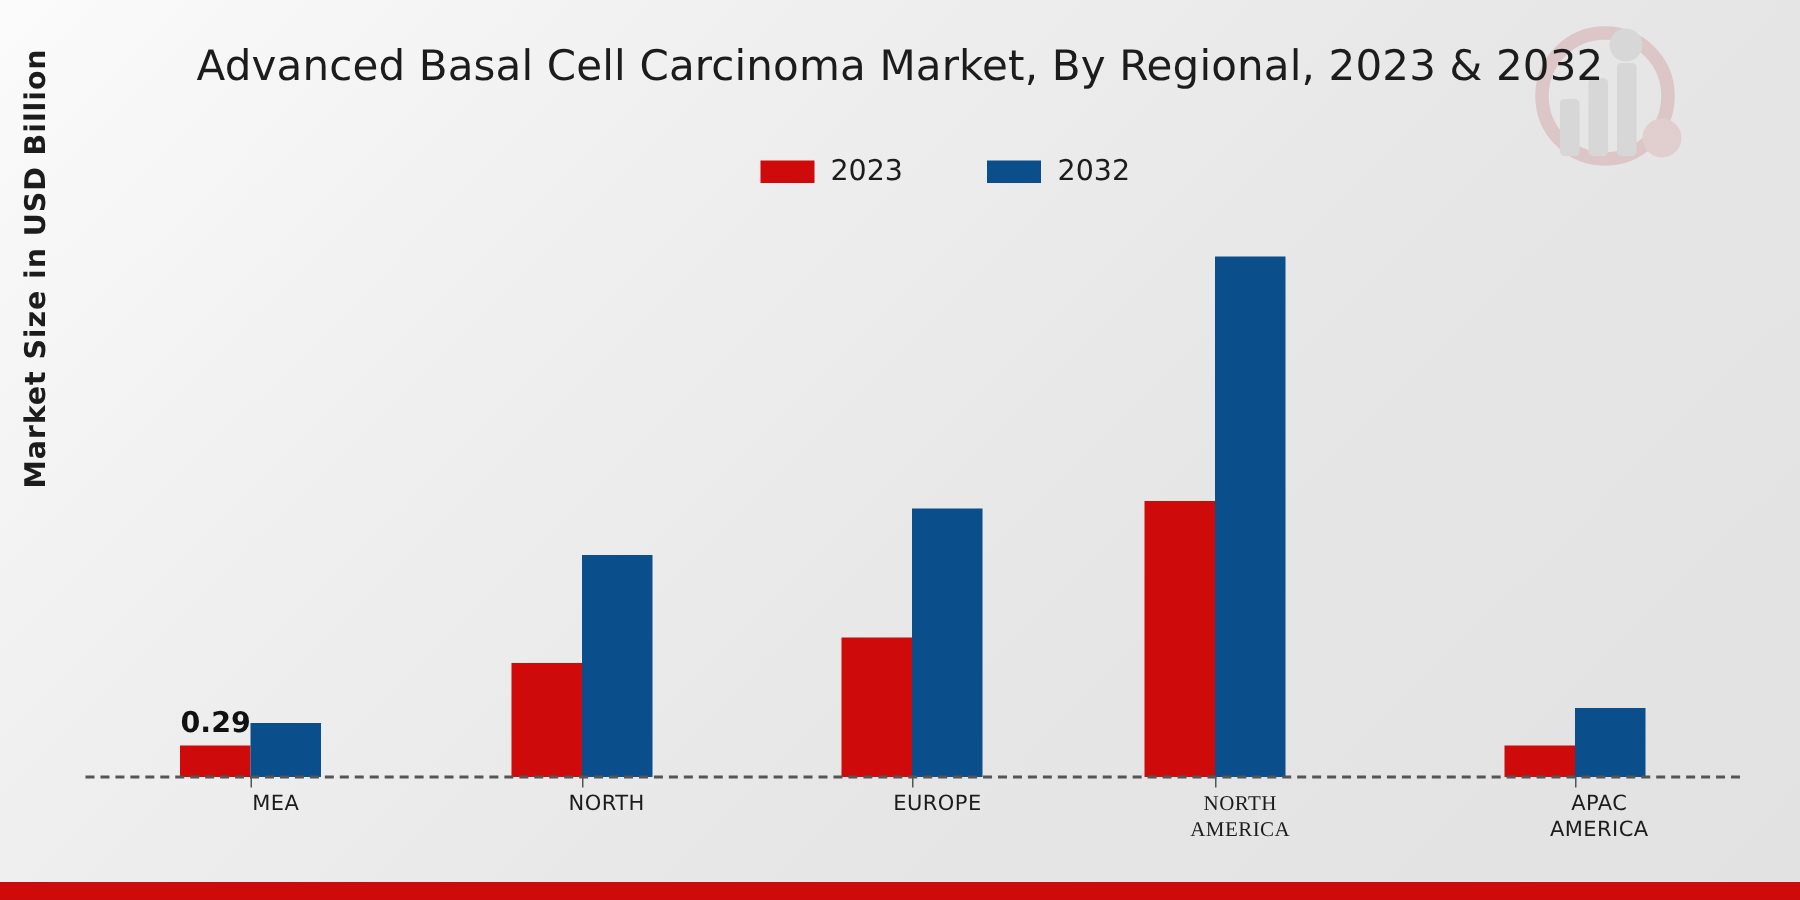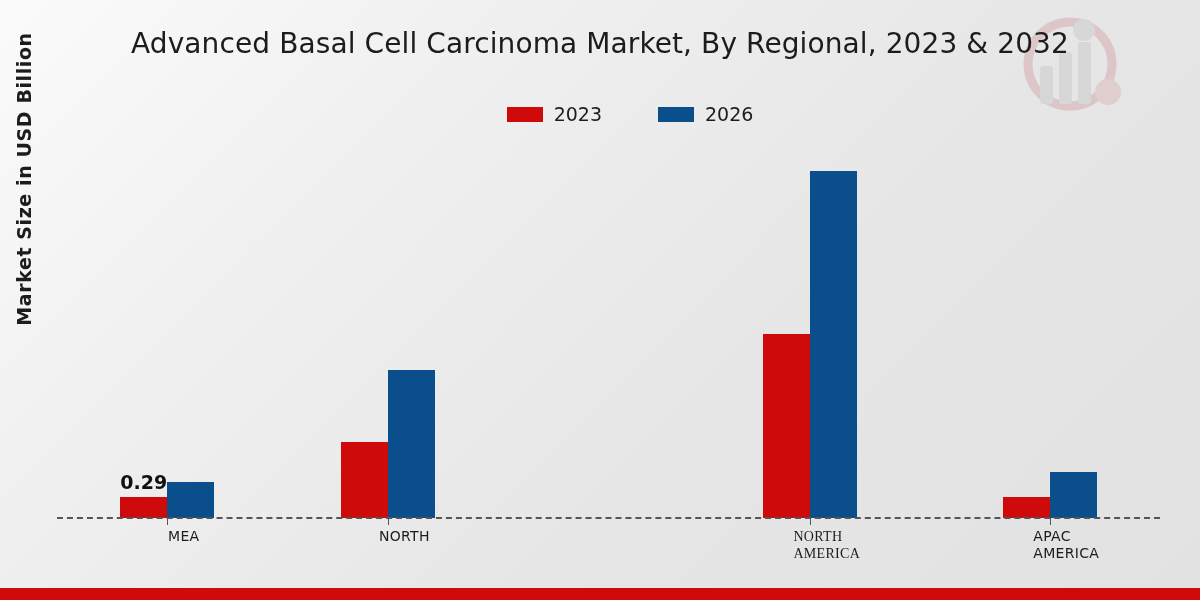--- a/index.html
+++ b/index.html
@@ -144,21 +144,21 @@
     left: 50%;
     width: 1px;
     height: 7px;
     background: #555555;
   }
   .tick-label {
     position: absolute;
     top: 378px;
     left: 50%;
     transform: translateX(-50%);
-    text-align: left;
+    text-align: center;
     font-size: 14px;
     color: #1c1c1c;
     line-height: 17px;
     white-space: nowrap;
     letter-spacing: 0.3px;
     padding-left: 33px;
   }
 
   
   #bottom-bar {
@@ -188,21 +188,21 @@
 
   <div id="chart-title">Advanced Basal Cell Carcinoma Market, By Regional, 2023 &amp; 2032</div>
 
   <div id="legend">
     <div class="legend-item">
       <span class="legend-swatch" style="background:#ce0a0a"></span>
       <span class="legend-label">2023</span>
     </div>
     <div class="legend-item">
       <span class="legend-swatch" style="background:#0a4e8c"></span>
-      <span class="legend-label">2026</span>
+      <span class="legend-label">2032</span>
     </div>
   </div>
 
   <div id="y-axis-title">Market Size in USD Billion</div>
 
   <div id="plot">
       <div class="group" style="left: 0px; width: 220.6px;">
         <div class="bar-value" style="bottom: 25.344px; left: 86.8px;">0.29</div>
         <div class="bars">
           <div class="bar series-2023" style="height: 21.344px; background: rgb(206, 10, 10);"></div>
@@ -212,20 +212,28 @@
         <div class="tick-label"><span>MEA</span></div>
       </div>
       <div class="group" style="left: 220.6px; width: 220.6px;">
         <div class="bars">
           <div class="bar series-2023" style="height: 75.808px; background: rgb(206, 10, 10);"></div>
           <div class="bar series-2032" style="height: 147.936px; background: rgb(10, 78, 140);"></div>
         </div>
         <div class="tick-mark"></div>
         <div class="tick-label"><span>NORTH</span></div>
       </div>
+      <div class="group" style="left: 441.2px; width: 220.6px;">
+        <div class="bars">
+          <div class="bar series-2023" style="height: 93.472px; background: rgb(206, 10, 10);"></div>
+          <div class="bar series-2032" style="height: 178.848px; background: rgb(10, 78, 140);"></div>
+        </div>
+        <div class="tick-mark"></div>
+        <div class="tick-label"><span>EUROPE</span></div>
+      </div>
       <div class="group" style="left: 643px; width: 220.6px; font-family: Liberation Serif, serif;">
         <div class="bars">
           <div class="bar series-2023" style="height: 184px; background: rgb(206, 10, 10);"></div>
           <div class="bar series-2032" style="height: 346.656px; background: rgb(10, 78, 140);"></div>
         </div>
         <div class="tick-mark"></div>
         <div class="tick-label"><span>NORTH</span><br><span>AMERICA</span></div>
       </div>
       <div class="group" style="left: 882.4px; width: 220.6px;">
         <div class="bars">

